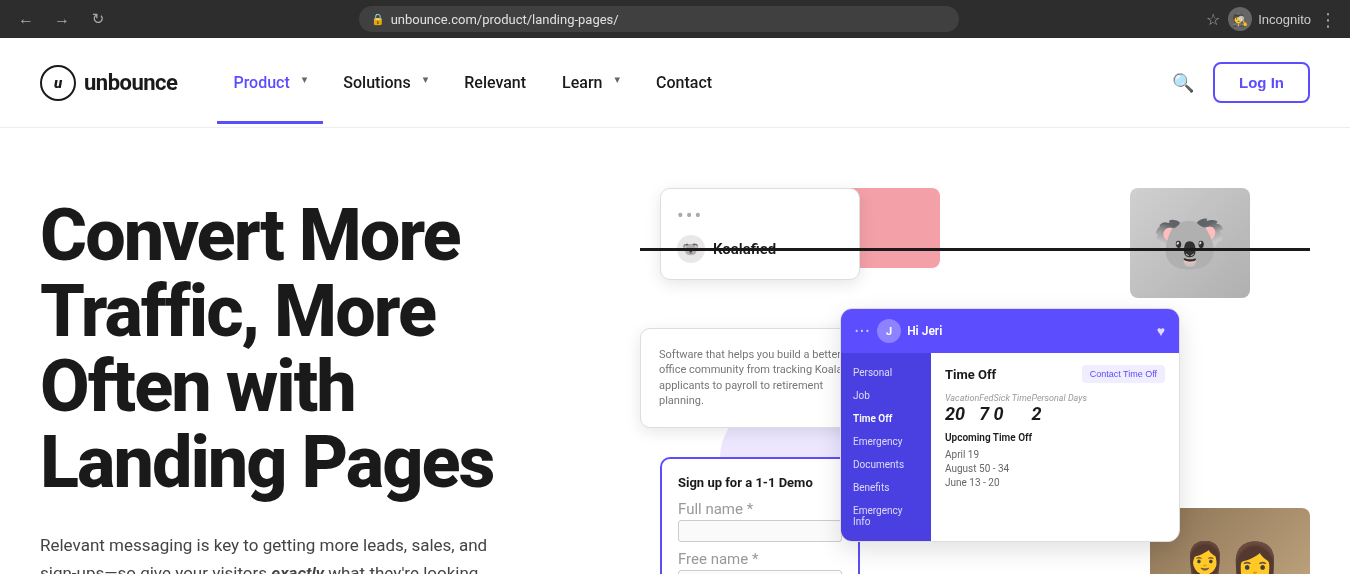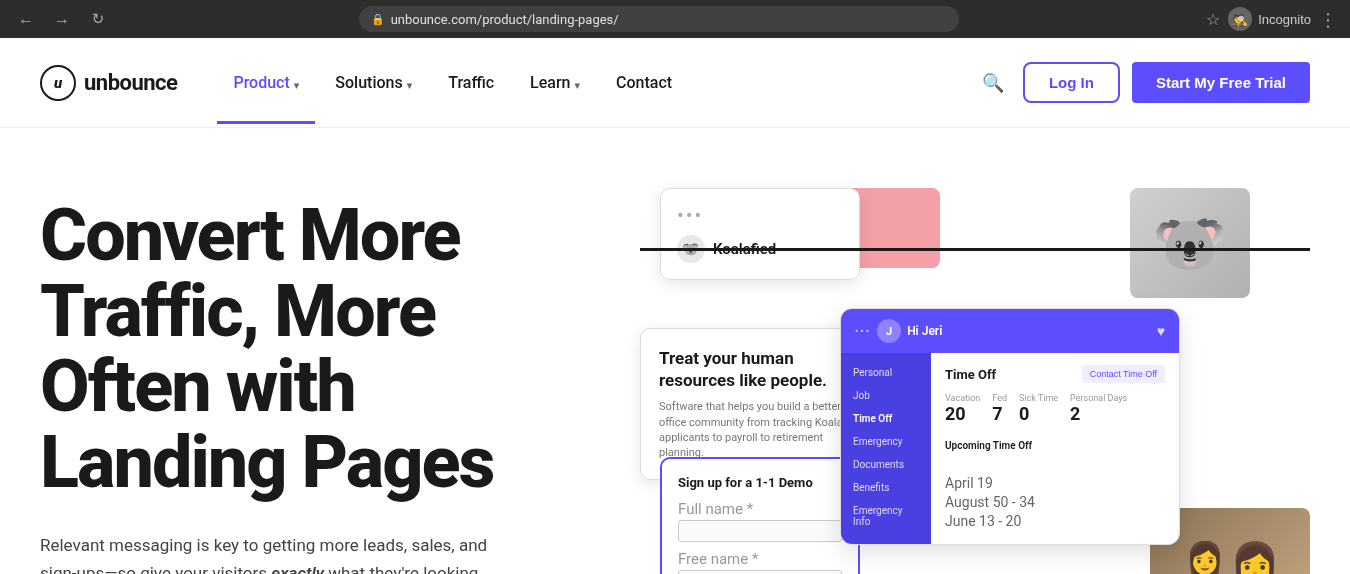--- a/index.html
+++ b/index.html
@@ -85,21 +85,21 @@
 
     
     .main-nav {
       display: flex; align-items: center; gap: 4px;
       flex: 1;
     }
     .nav-item {
       padding: 8px 16px;
       font-size: 16px; font-weight: 500; color: #1a1a1a;
       text-decoration: none; cursor: pointer;
-      display: flex; align-items: flex-end; gap: 4px;
+      display: flex; align-items: flex-start; gap: 12px;
       position: relative;
       white-space: nowrap;
     }
     .nav-item.active { color: #5c4dff; }
     .nav-item.active::after {
       content: '';
       position: absolute;
       bottom: -24px; left: 0; right: 0;
       height: 3px;
       background: #5c4dff;
@@ -294,30 +294,30 @@
       display: flex; justify-content: space-between; align-items: center;
       margin-bottom: 10px;
     }
     .to-content-title { font-size: 13px; font-weight: 700; color: #1a1a1a; }
     .to-request-btn {
       background: #f0edff; color: #5c4dff;
       border: none; border-radius: 4px;
       font-size: 9px; padding: 4px 8px; cursor: pointer;
     }
     .to-stats {
-      display: flex; gap: 12px; margin-bottom: 16px;
+      display: flex; margin-bottom: 8px; font-style: italic;
     }
     .to-stat label {
       display: block; font-size: 9px; color: #999;
     }
     .to-stat span {
       font-size: 18px; font-weight: 700; color: #1a1a1a;
     }
-    .to-upcoming-title { font-size: 10px; font-weight: 600; color: #1a1a1a; margin-bottom: 24px; }
-    .to-upcoming-item { font-size: 14px; color: #666; margin-bottom: 3px; }
+    .to-upcoming-title { font-size: 10px; font-weight: 600; color: #1a1a1a; margin-bottom: 6px; }
+    .to-upcoming-item { font-size: 10px; color: #666; margin-bottom: 3px; }
 
     
     .card-demo {
       position: absolute;
       bottom: 0; left: 20px;
       width: 200px;
       background: #fff;
       border: 2px solid #5c4dff;
       border-radius: 10px;
       padding: 16px;
@@ -390,35 +390,34 @@
   <nav class="main-nav">
     <a class="nav-item active">
       <span>Product</span>
       <span class="nav-chevron">▾</span>
     </a>
     <a class="nav-item">
       <span>Solutions</span>
       <span class="nav-chevron">▾</span>
     </a>
     <a class="nav-item">
-      <span>Traffic</span>
+      <span>Relevant</span>
     </a>
     <a class="nav-item">
       <span>Learn</span>
       <span class="nav-chevron">▾</span>
     </a>
     <a class="nav-item">
       <span>Contact</span>
     </a>
   </nav>
 
   <div class="nav-actions">
     <button class="search-btn">🔍</button>
     <button class="login-btn">Log In</button>
-    <button class="trial-btn">Start My Free Trial</button>
   </div>
 </header>
 
 <section class="hero">
   <div class="hero-text">
     <h1 class="hero-headline">Convert More Traffic, More Often with Landing Pages</h1>
     <p class="hero-subtext">
       <span>Relevant messaging is key to getting more leads, sales, and sign-ups—so give your visitors </span><em>exactly</em><span> what they're looking for</span>
     </p>
   </div>
@@ -435,21 +434,20 @@
         <div class="brand-icon">🐨</div>
         <span>Koalafied</span>
       </div>
     </div>
 
     <div class="koala-img">🐨</div>
 
     <div class="purple-blob"></div>
 
     <div class="card-hr">
-      <div class="card-hr-title">Treat your human resources like people.</div>
       <div class="card-hr-sub">Software that helps you build a better office community from tracking Koalafied applicants to payroll to retirement planning.</div>
     </div>
 
     <div class="card-timeoff">
       <div class="card-timeoff-header">
         <span class="to-dots">•••</span>
         <div class="to-avatar">J</div>
         <span class="to-name">Hi Jeri</span>
         <span class="to-heart">♥</span>
       </div>

